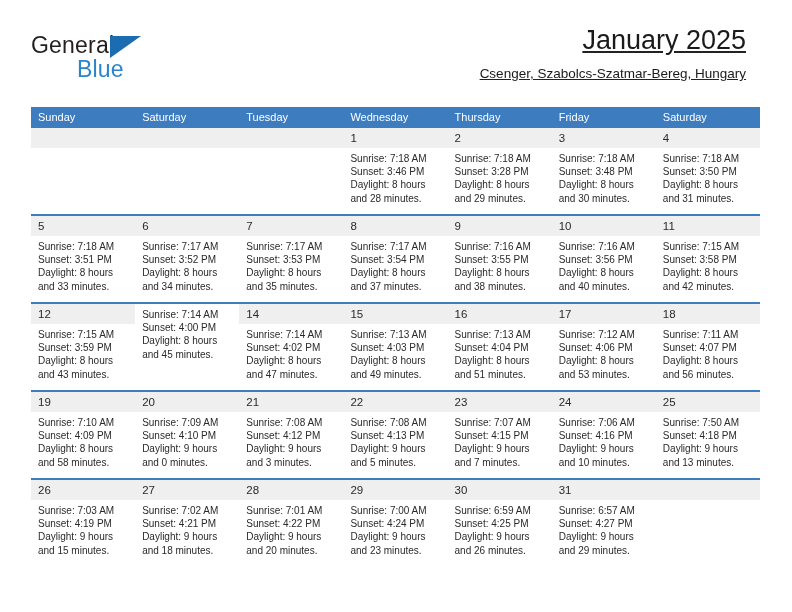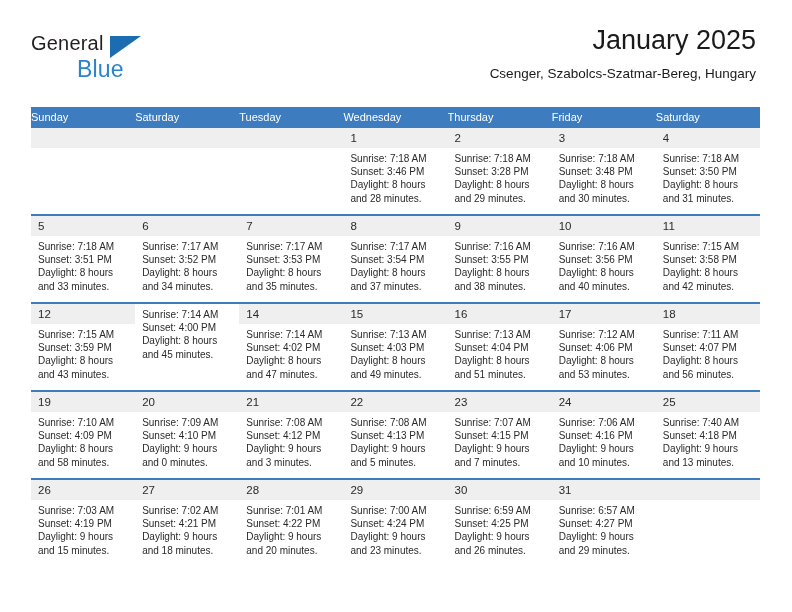--- a/index.html
+++ b/index.html
@@ -35,21 +35,21 @@
     position: absolute;
     left: 0;
     top: 8px;
     width: 180px;
     height: 52px;
   }
   .logo-general {
     position: absolute;
     left: 0;
     top: 0;
-    font-size: 20px;
+    font-size: 23px;
     letter-spacing: 0.2px;
     color: #231f20;
     font-family: "Liberation Sans", sans-serif;
   }
   .logo-triangle {
     position: absolute;
     left: 79px;
     top: 4px;
     width: 0;
     height: 0;
@@ -61,23 +61,24 @@
     left: 46px;
     top: 24px;
     font-size: 23px;
     color: #2b85cc;
     letter-spacing: 0.2px;
     font-family: "Liberation Sans", sans-serif;
   }
 
   .title-block {
     position: absolute;
-    right: 4px;
+    right: 14px;
     top: 0;
     text-align: right;
+    text-decoration: underline;
   }
   .cal-title {
     font-size: 27px;
     color: #1a1a1a;
     line-height: 32px;
     font-weight: normal;
     margin: 0;
     white-space: nowrap;
   }
   .cal-subtitle {
@@ -99,20 +100,21 @@
   .weekday-row {
     display: flex;
     background: #3c7cbf;
     height: 21px;
   }
   .weekday-cell {
     flex: 1 1 0;
     color: #ffffff;
     font-size: 11px;
     line-height: 21px;
+    padding-left: 7px;
     box-sizing: border-box;
     overflow: hidden;
     white-space: nowrap;
   }
 
   .week-row {
     display: flex;
     border-top: 2px solid #3c7cbf;
     height: 86px;
     background: #ffffff;
@@ -411,21 +413,21 @@
             <div class="day-body">
               <div>Sunrise: 7:06 AM</div>
               <div>Sunset: 4:16 PM</div>
               <div>Daylight: 9 hours</div>
               <div>and 10 minutes.</div>
             </div>
           </div>
           <div class="day-cell">
             <div class="day-number-strip">25</div>
             <div class="day-body">
-              <div>Sunrise: 7:40 AM</div>
+              <div>Sunrise: 7:50 AM</div>
               <div>Sunset: 4:18 PM</div>
               <div>Daylight: 9 hours</div>
               <div>and 13 minutes.</div>
             </div>
           </div>
         </div>
         <div class="week-row">
           <div class="day-cell">
             <div class="day-number-strip">26</div>
             <div class="day-body">

